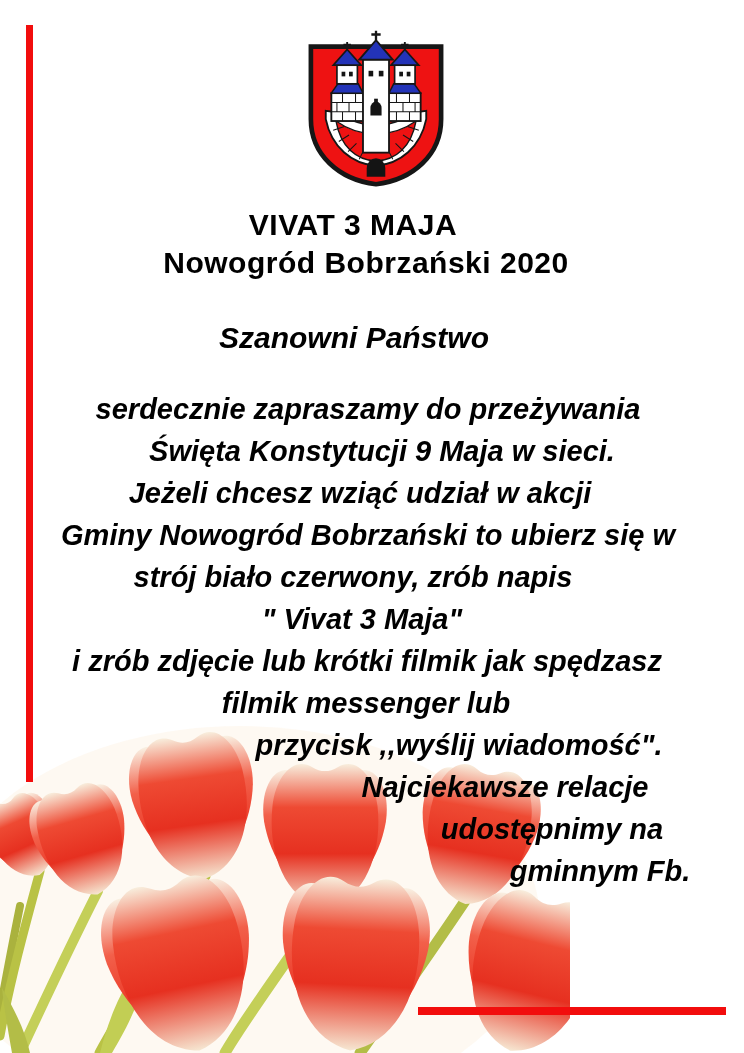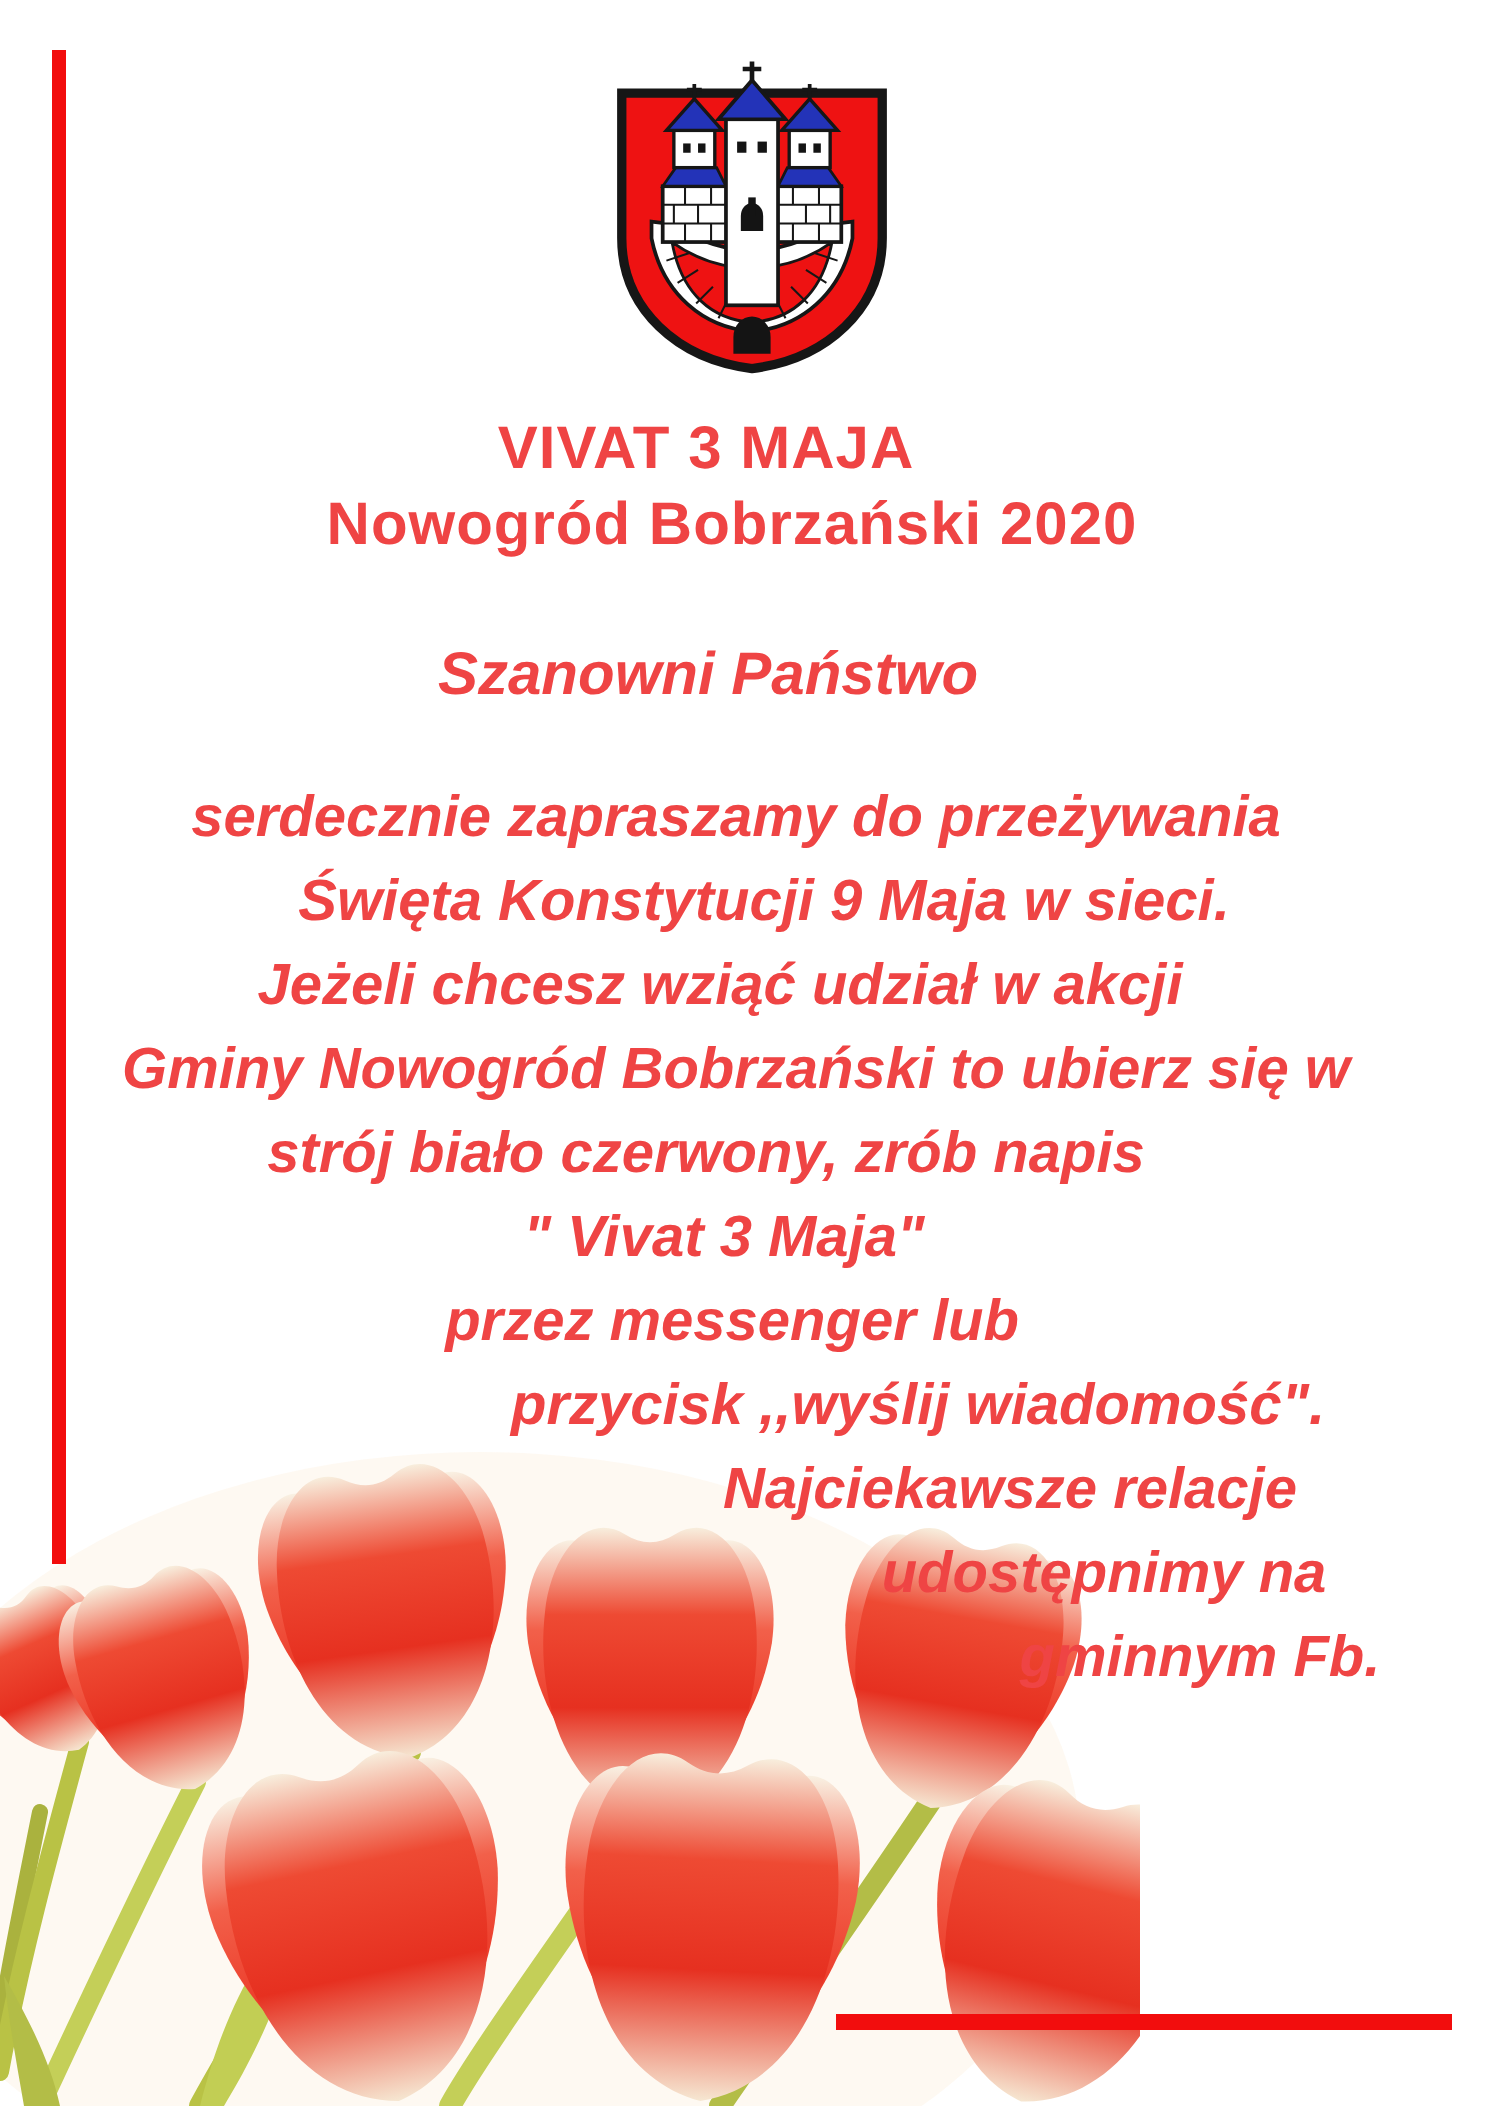--- a/index.html
+++ b/index.html
@@ -6,21 +6,21 @@
   .poster{
     position:relative;width:744px;height:1053px;background:#ffffff;
     overflow:hidden;font-family:"Liberation Sans",sans-serif;margin:0 auto;
   }
   
   .bar-left{position:absolute;left:26px;top:25px;width:7px;height:757px;background:#f20d0d;z-index:2;}
   .bar-bottom{position:absolute;left:418px;top:1007px;width:308px;height:8px;background:#f20d0d;z-index:2;}
   
   .crest{position:absolute;left:300px;top:28px;width:152px;height:160px;z-index:3;}
   
-  .txt{color:#ef4444;position:absolute;left:0;width:724px;text-align:center;z-index:4;}
+  .txt{color:#000000;position:absolute;left:0;width:724px;text-align:center;z-index:4;}
   .title{top:206px;font-weight:bold;font-size:30px;line-height:38px;letter-spacing:.5px;}
   .title .t1{transform:translateX(-9px);}
   .title .t2{transform:translateX(4px);}
   .greeting{top:320px;font-weight:bold;font-style:italic;font-size:30px;line-height:36px;transform:translateX(-8px);}
   .bodytext{top:388px;font-weight:bold;font-style:italic;font-size:29px;line-height:42px;}
   .bodytext div{white-space:nowrap;}
   .o0{transform:translateX(6px);}  .o1{transform:translateX(20px);}
   .o2{transform:translateX(-2px);} .o3{transform:translateX(6px);}
   .o4{transform:translateX(-9px);} .o5{transform:translateX(0px);}
   .o6{transform:translateX(5px);}  .o7{transform:translateX(11px);}
@@ -90,21 +90,22 @@
 
   <div class="txt greeting">Szanowni Państwo</div>
 
   <div class="txt bodytext">
     <div class="o0">serdecznie zapraszamy do przeżywania</div>
     <div class="o1">Święta Konstytucji 9 Maja w sieci.</div>
     <div class="o2">Jeżeli chcesz wziąć udział w akcji</div>
     <div class="o3">Gminy Nowogród Bobrzański to ubierz się w</div>
     <div class="o4">strój biało czerwony, zrób napis</div>
     <div class="o5">" Vivat 3 Maja"</div>
-    <div class="o8">przez messenger lub</div>
+    <div class="o6">i zrób zdjęcie lub krótki filmik jak spędzasz</div>
+    <div class="o8">filmik messenger lub</div>
     <div class="o9">przycisk ,,wyślij wiadomość".</div>
     <div class="o10">Najciekawsze relacje</div>
     <div class="o11">udostępnimy na</div>
     <div class="o12">gminnym Fb.</div>
   </div>
 
   <svg class="tulips" viewBox="0 0 570 347" xmlns="http://www.w3.org/2000/svg">
     <defs>
       <linearGradient id="pet" x1="0" y1="0" x2="0" y2="1">
         <stop offset="0" stop-color="#f8eedd"></stop>

